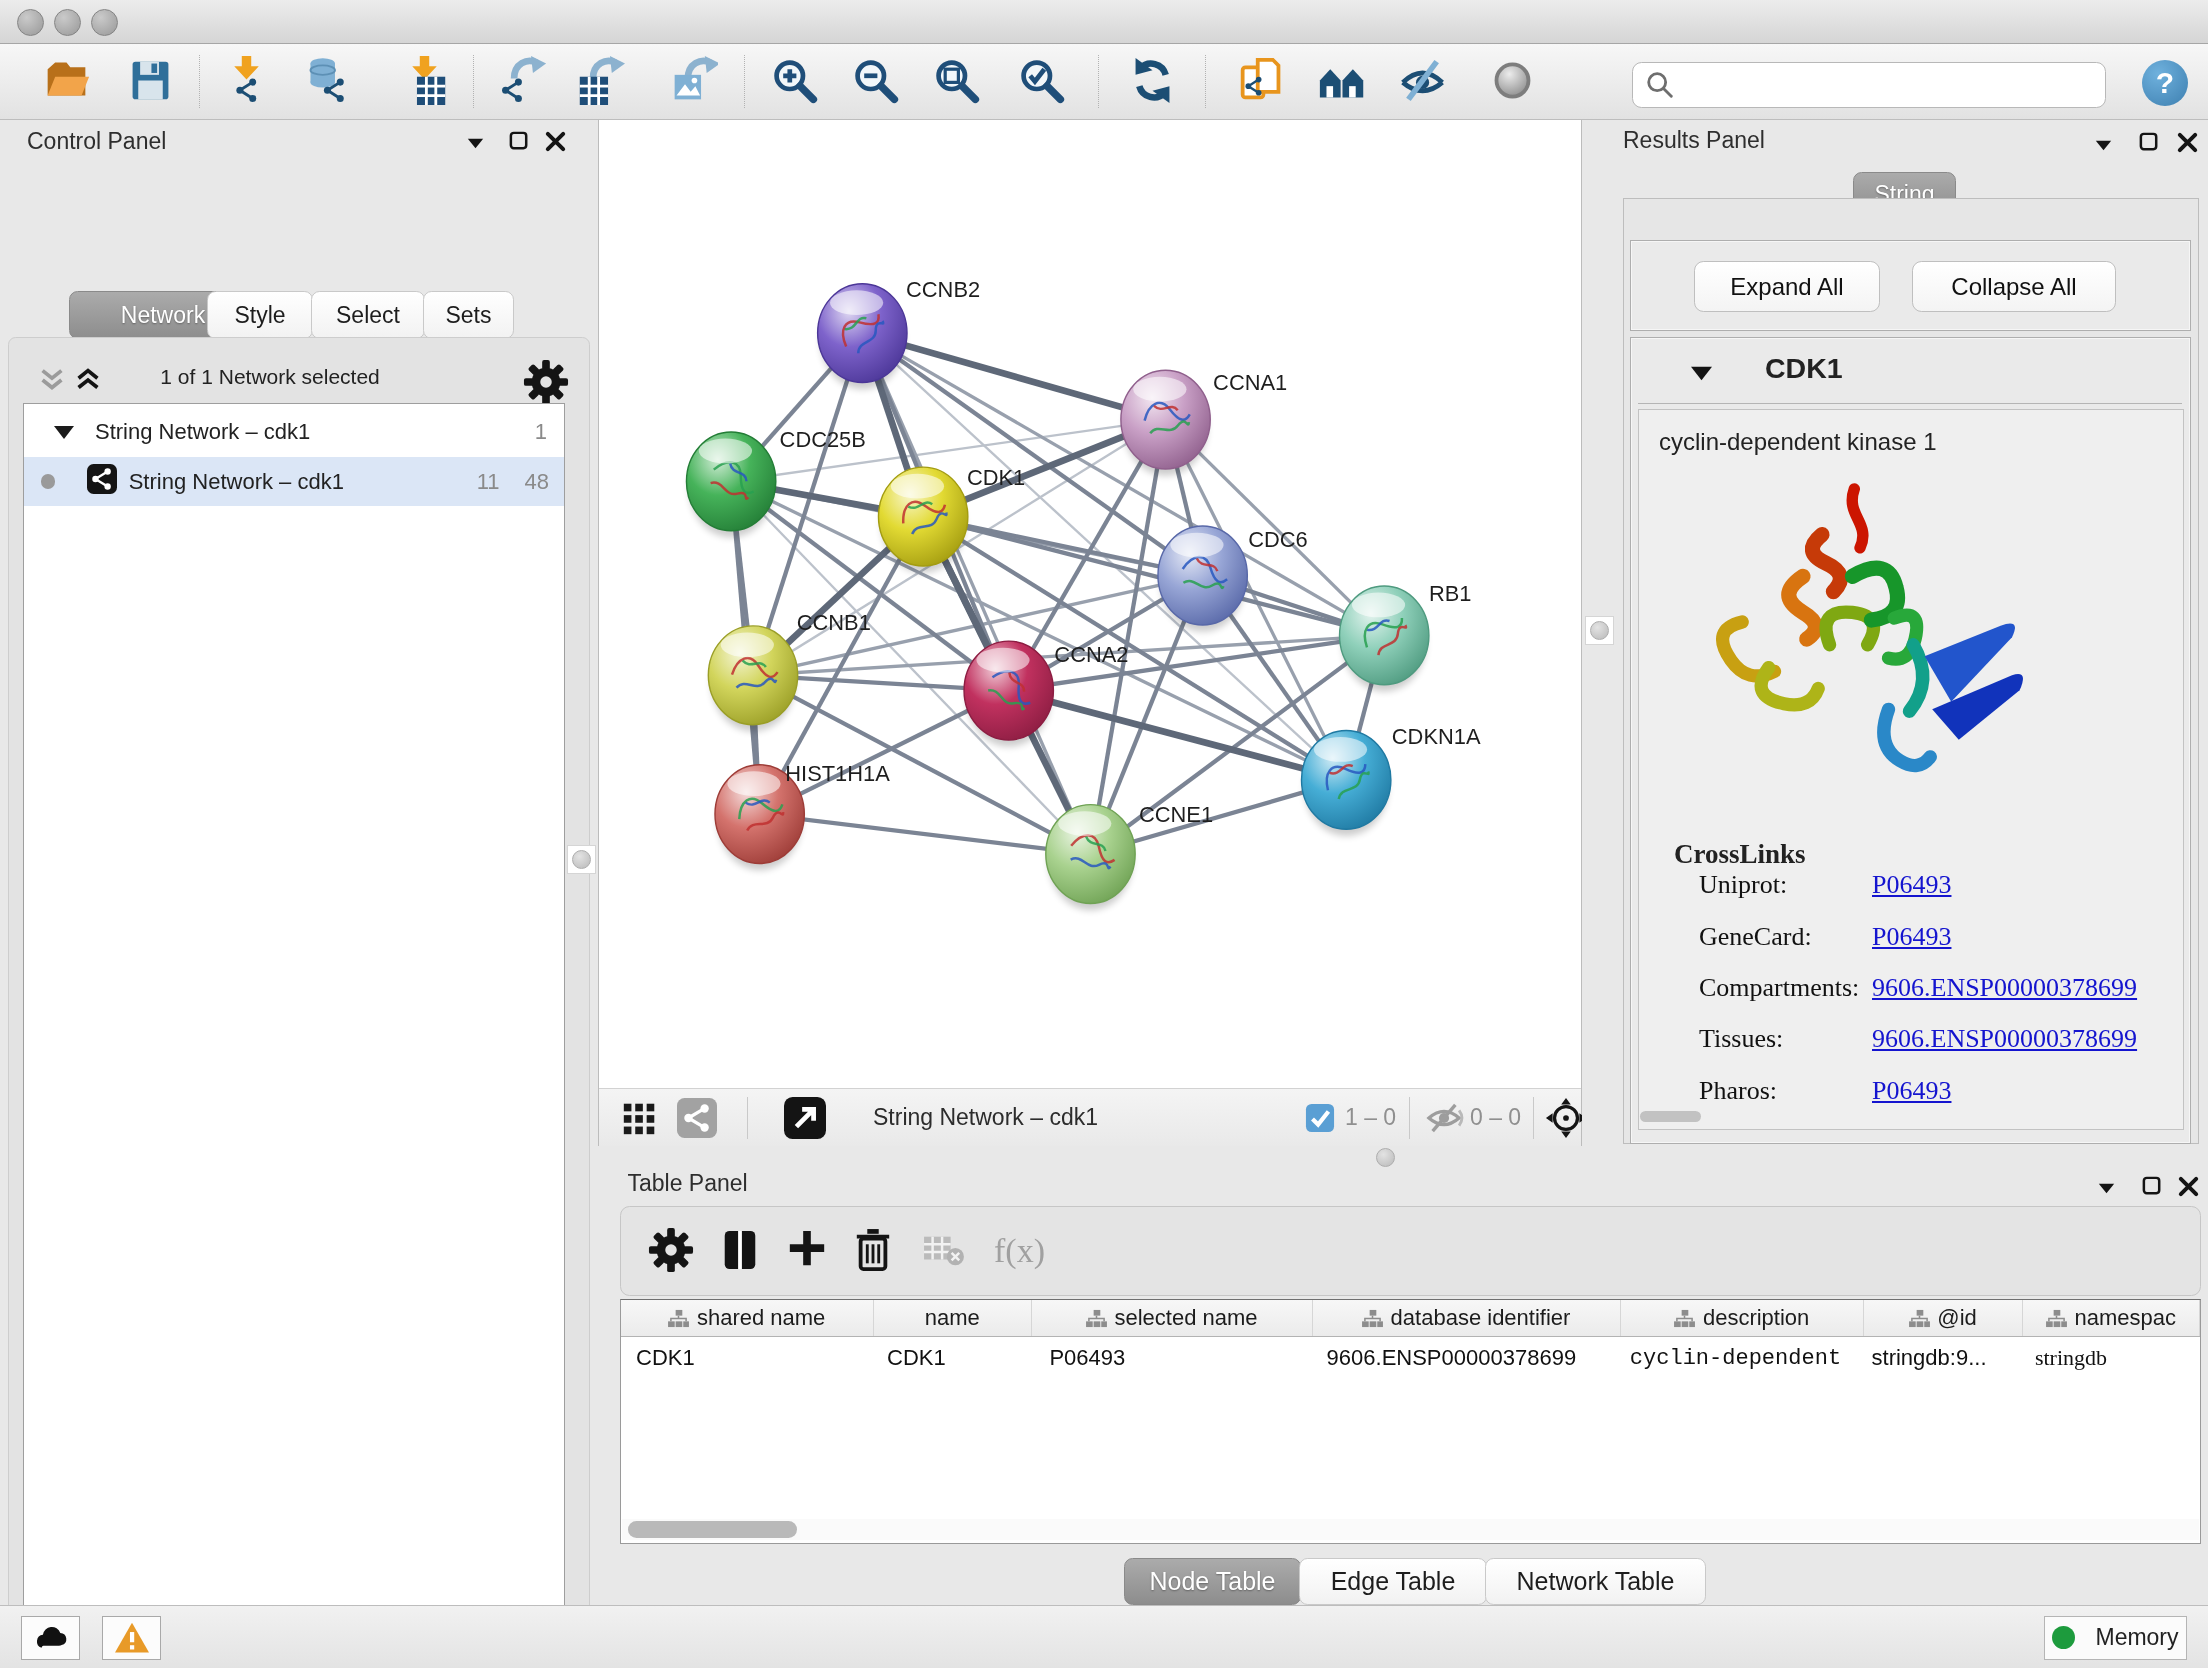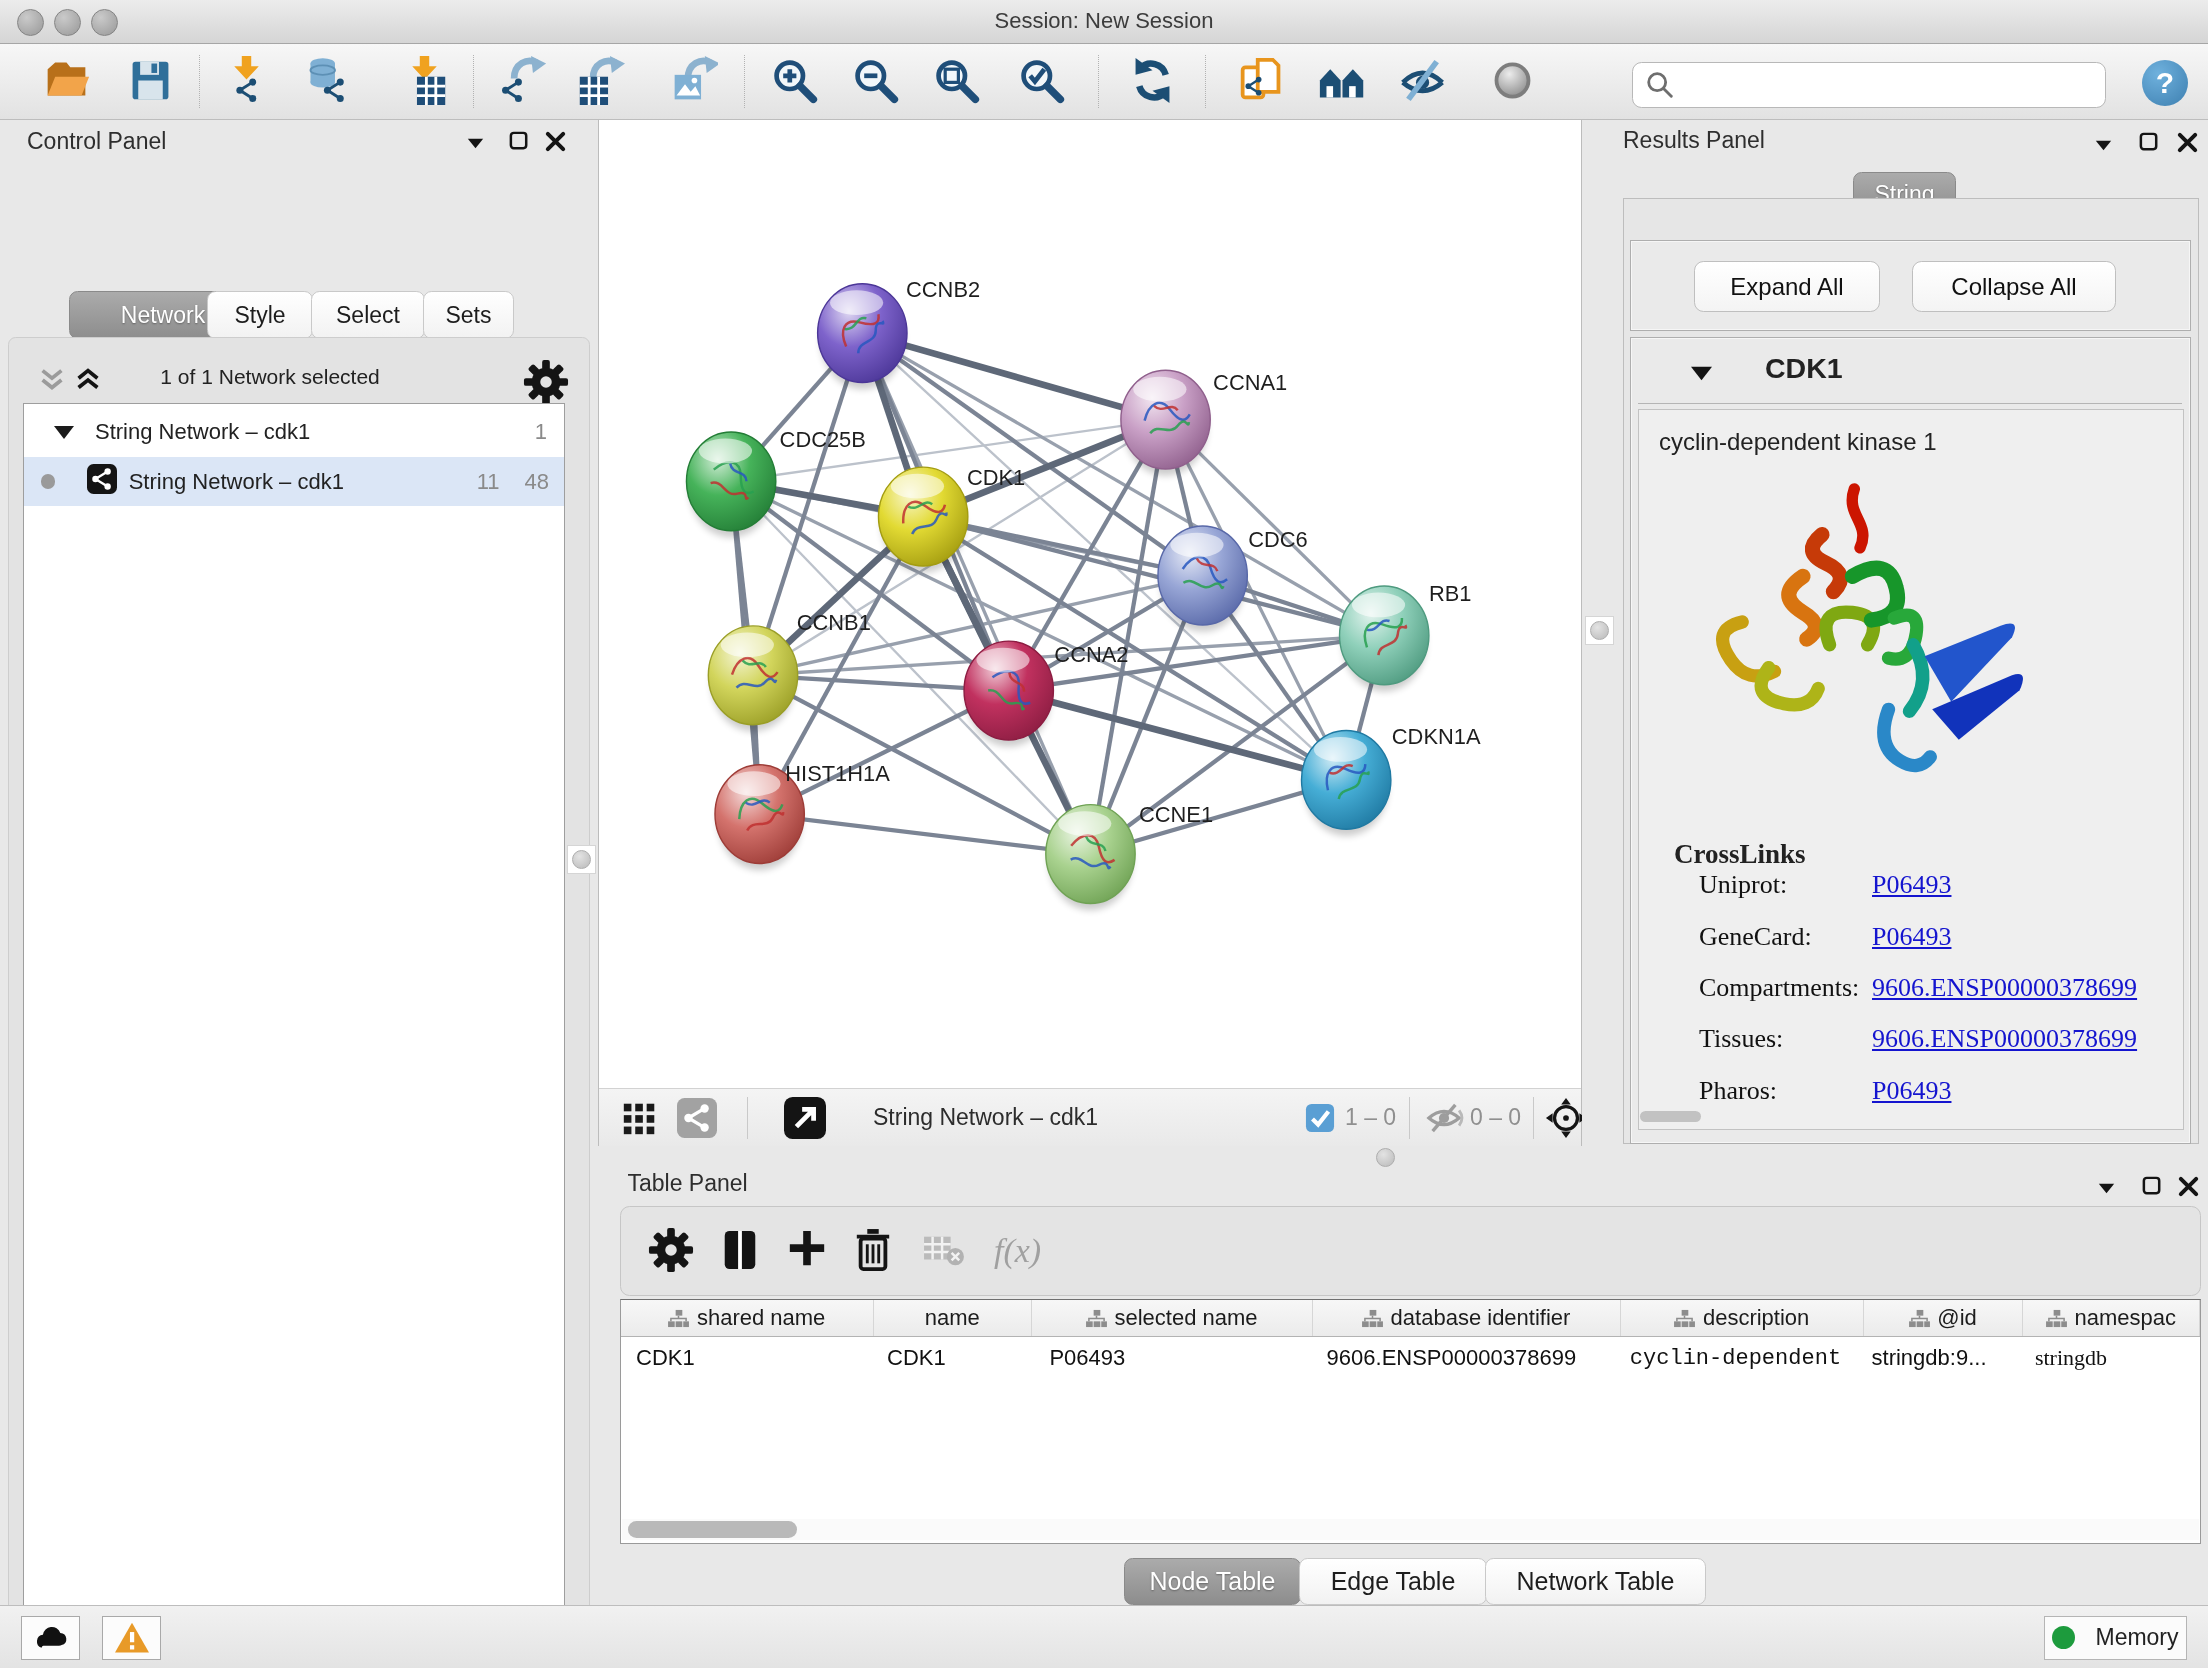--- a/index.html
+++ b/index.html
@@ -91,21 +91,20 @@
   .mem-dot{width:23px;height:23px;border-radius:50%;background:#1d9b3d;}
   svg text{font-family:"Liberation Sans",sans-serif;}
 </style>
 </head>
 <body>
 
 <div class="titlebar">
   <span class="traffic" style="left:17px"></span>
   <span class="traffic" style="left:54px"></span>
   <span class="traffic" style="left:91px"></span>
-  <div class="title-text">Session: New Session</div>
 </div>
 
 <div class="toolbar" id="toolbar">
   <div class="searchwrap">
     <svg width="32" height="32" style="margin:0 5.7px 0 11.4px" viewBox="0 0 34 34">
       <circle cx="14" cy="14" r="9" fill="none" stroke="#6e6e6e" stroke-width="3"></circle>
       <line x1="21" y1="21" x2="29" y2="29" stroke="#6e6e6e" stroke-width="3" stroke-linecap="round"></line>
     </svg>
     <input placeholder="" style="">
   </div>
@@ -732,21 +731,21 @@
           <line x1="21" y1="18" x2="21" y2="38" stroke="#141414" stroke-width="3"></line>
       <line x1="27" y1="18" x2="27" y2="38" stroke="#141414" stroke-width="3"></line>
         </svg></span>
     <span style="margin-left:28.5px;opacity:.55">
       <svg width="44" height="38" viewBox="0 0 46 40">
           <rect x="2" y="6" width="28" height="24" fill="#9a9a9a"></rect>
       <path d="M2 14 H30 M2 22 H30 M11 6 V30 M21 6 V30" stroke="#fff" stroke-width="2.6"></path>
       <circle cx="35" cy="27" r="9" fill="#8a8a8a"></circle>
           <path d="M31 23 L39 31 M39 23 L31 31" stroke="#fff" stroke-width="2.6"></path>
         </svg></span>
-    <span style="margin-left:28.5px;font-family:'Liberation Serif',serif;font-style:italic;font-size:34px;color:#a0a0a0">f(x)</span>
+    <span style="margin-left:28.5px;font-family:'Liberation Serif',serif;font-size:34px;color:#a0a0a0">f(x)</span>
   </div>
   <div class="tbl-box">
     <div class="tbl-head" id="tbl-head">
         <div class="th" style="width: 253px;">
           <svg width="21" height="19" viewBox="0 0 22 20">
             <rect x="8" y="1" width="7" height="6" fill="#8d8d8d"></rect>
             <rect x="0" y="13" width="7" height="6" fill="#8d8d8d"></rect>
             <rect x="8" y="13" width="7" height="6" fill="#8d8d8d"></rect>
             <rect x="16" y="13" width="6" height="6" fill="#8d8d8d"></rect>
             <path d="M11 7 V10 M3 13 V10 H19 V13" stroke="#8d8d8d" stroke-width="1.6" fill="none"></path>

